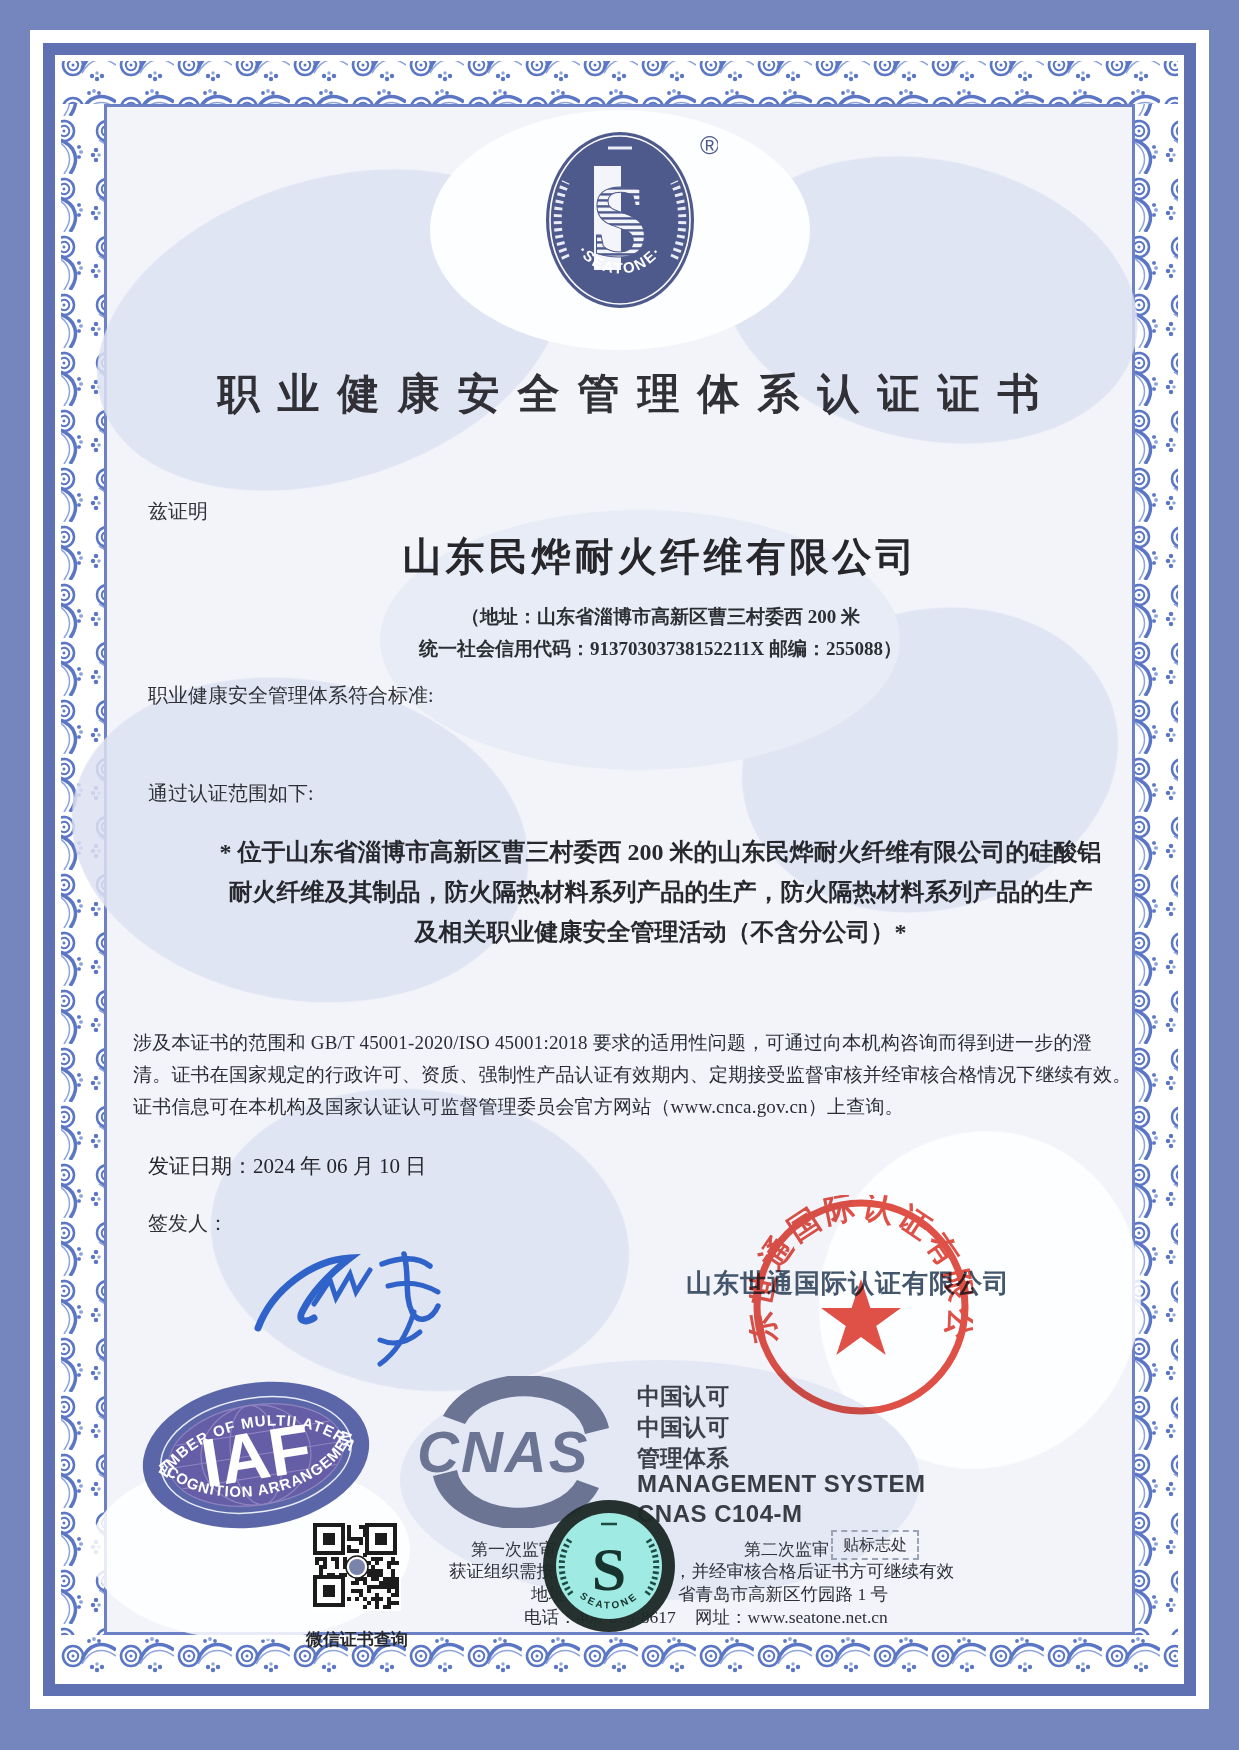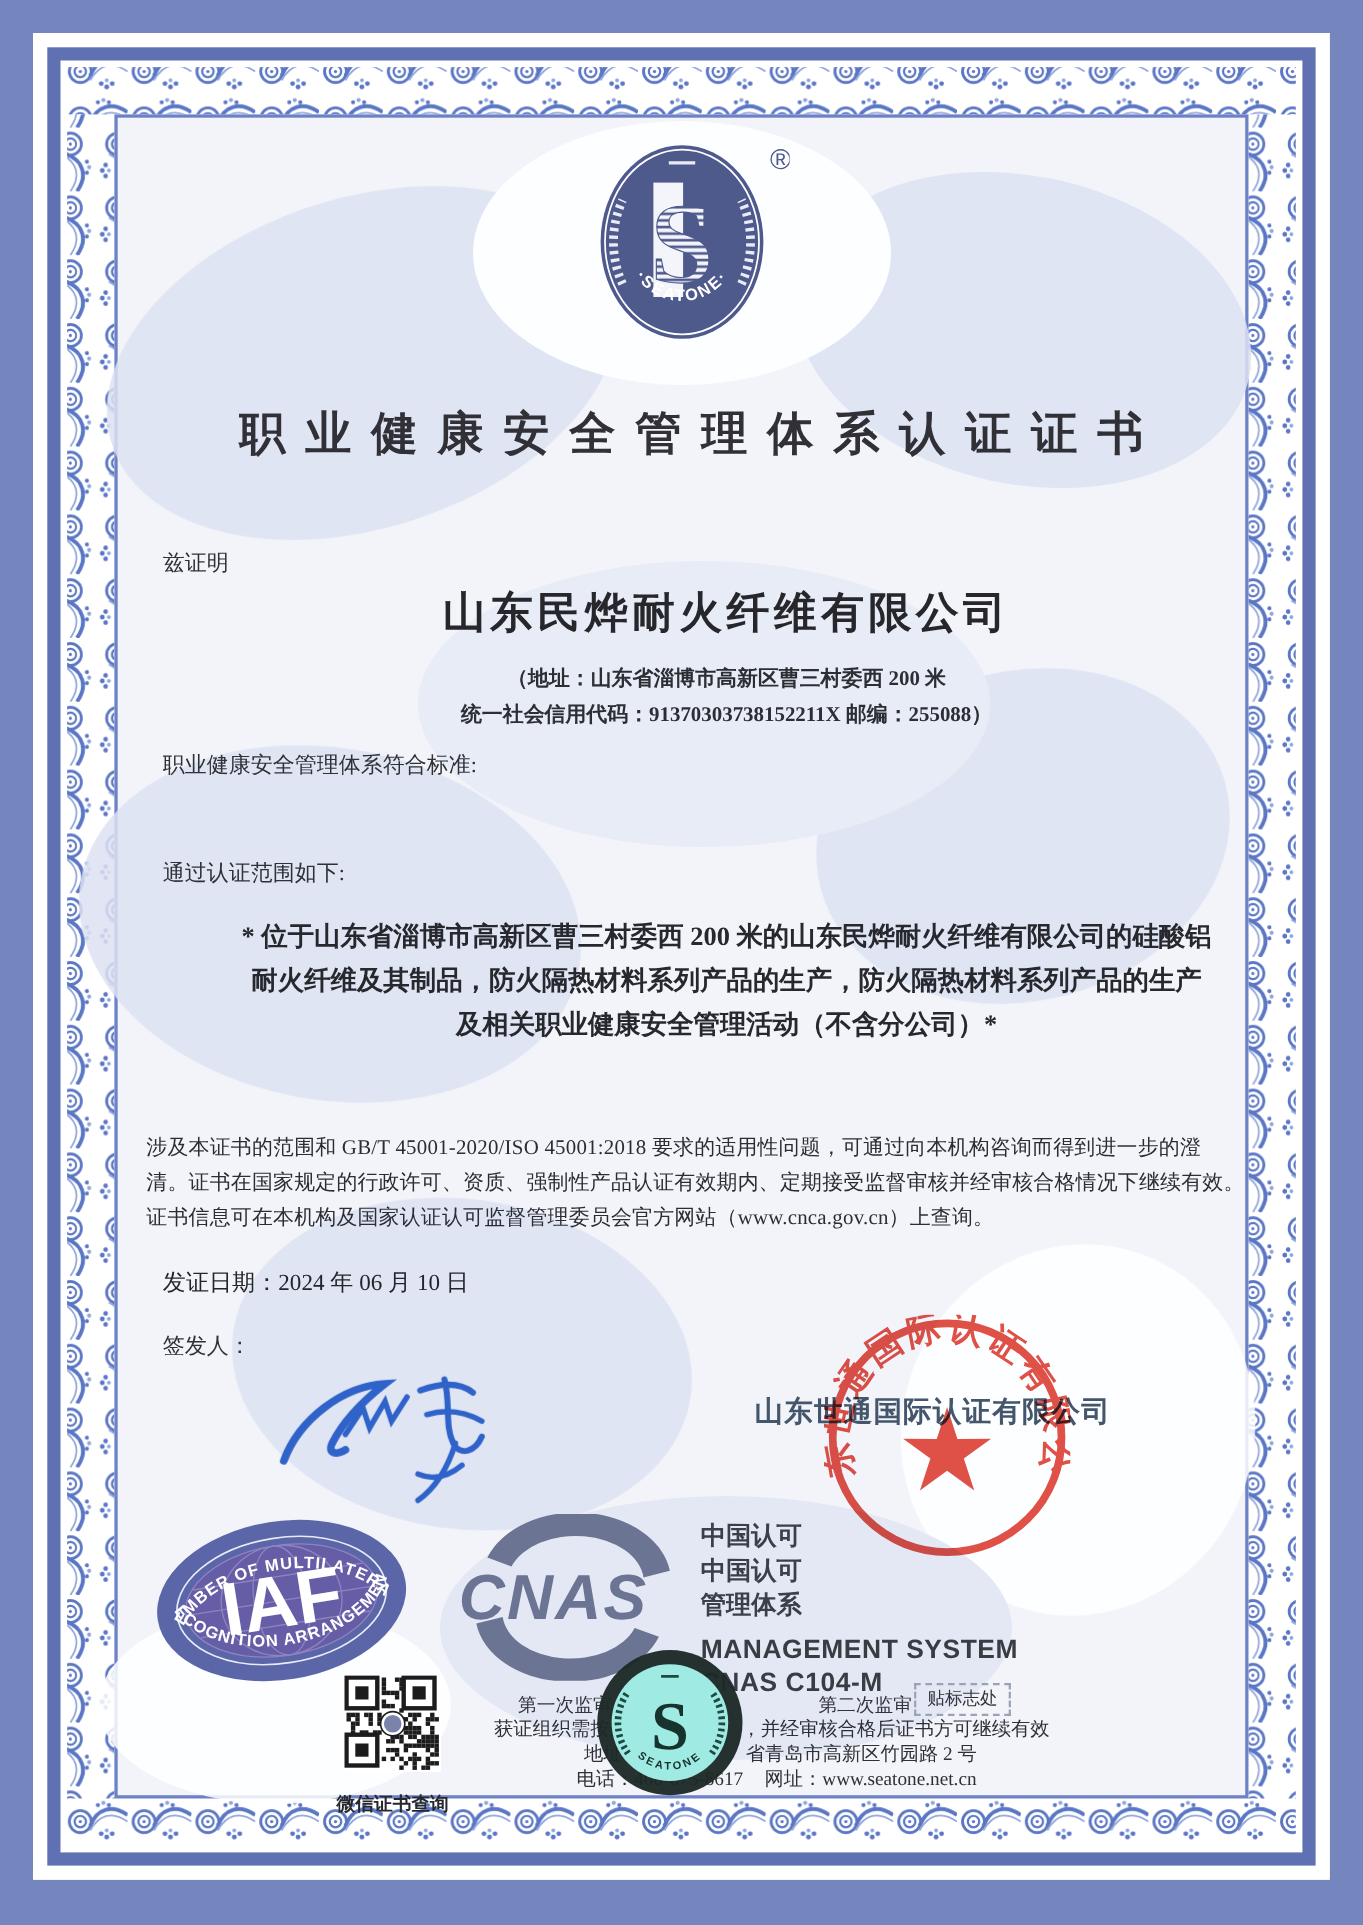--- a/index.html
+++ b/index.html
@@ -13,21 +13,21 @@
   .company{font-size:39px;font-weight:700;letter-spacing:4px;color:#26262b;}
   .sub{font-size:19px;font-weight:700;color:#2c2e33;}
   .standard{font-family:"Liberation Sans","DejaVu Sans",sans-serif;font-size:34px;font-weight:600;color:#2a2a2e;letter-spacing:1px;}
   .scope{font-size:24px;font-weight:700;color:#26282d;line-height:40px;}
   .note{font-size:19px;color:#2b2d35;letter-spacing:0.2px;}
   .dateline{font-size:21px;color:#23252b;}
   .issuer{font-size:26px;font-weight:600;color:#44566b;letter-spacing:1px;}
   .ftsmall{font-size:17px;color:#32343c;}
   .ftnote{font-size:17.5px;color:#2e3038;}
   .accred{font-family:"Liberation Sans","DejaVu Sans",sans-serif;font-size:23px;font-weight:600;color:#3a3f48;line-height:31px;}
-  .mgmt{font-family:"Liberation Sans","DejaVu Sans",sans-serif;font-size:24px;font-weight:700;color:#383d44;letter-spacing:0.5px;margin-top:16px;}
+  .mgmt{font-family:"Liberation Sans","DejaVu Sans",sans-serif;font-size:24px;font-weight:700;color:#383d44;letter-spacing:0.5px;}
   .qrlabel{font-size:17px;font-weight:700;color:#26282e;margin-top:14px;}
   .stickerbox{border:2px dashed #9aa3b5;width:84px;height:26px;text-align:center;line-height:26px;font-size:16px;color:#32343c;}
 </style>
 </head>
 <body>
 
 <div id="page">
 
   <svg class="abs" style="left:0;top:0" width="1239" height="1750">
     <defs>
@@ -320,21 +320,21 @@
   </svg>
   <div class="abs qrlabel" style="left:305px;top:1614px;width:104px;text-align:center">微信证书查询</div>
 
   <div class="abs ftsmall" style="left:471px;top:1538px">第一次监审</div>
   <div class="abs ftsmall" style="left:744px;top:1538px">第二次监审</div>
   <div class="abs stickerbox" style="left:831px;top:1530px">贴标志处</div>
 
   <div class="abs ftnote" style="left:449px;top:1559px">获证组织需按规</div>
   <div class="abs ftnote" style="left:674px;top:1559px">，并经审核合格后证书方可继续有效</div>
   <div class="abs ftnote" style="left:531px;top:1582px">地址：</div>
-  <div class="abs ftnote" style="left:678px;top:1582px">省青岛市高新区竹园路 2 号</div>
+  <div class="abs ftnote" style="left:678px;top:1582px">省青岛市高新区竹园路 1 号</div>
   <div class="abs ftnote" style="left:524px;top:1605px">电话：400-675-8617</div>
   <div class="abs ftnote" style="left:695px;top:1605px">网址：www.seatone.net.cn</div>
 
   <svg class="abs" style="left:541px;top:1498px" width="136" height="136" viewBox="-68 -68 136 136">
     <circle cx="0" cy="0" r="66" fill="#1d2a27" opacity="0.96"></circle>
     <circle cx="0" cy="0" r="53" fill="#9feae2"></circle>
     <path d="M-38,28 A47,47 0 0 1 -38,-28" fill="none" stroke="#1d4a42" stroke-width="6" stroke-dasharray="2.5 3"></path>
     <path d="M38,28 A47,47 0 0 0 38,-28" fill="none" stroke="#1d4a42" stroke-width="6" stroke-dasharray="2.5 3"></path>
     <path d="M-8,-42 h16" stroke="#1d4a42" stroke-width="2.5"></path>
     <text x="0" y="24" text-anchor="middle" font-size="62" font-weight="700" fill="#16332d" font-family="Liberation Serif, DejaVu Serif, serif">S</text>

